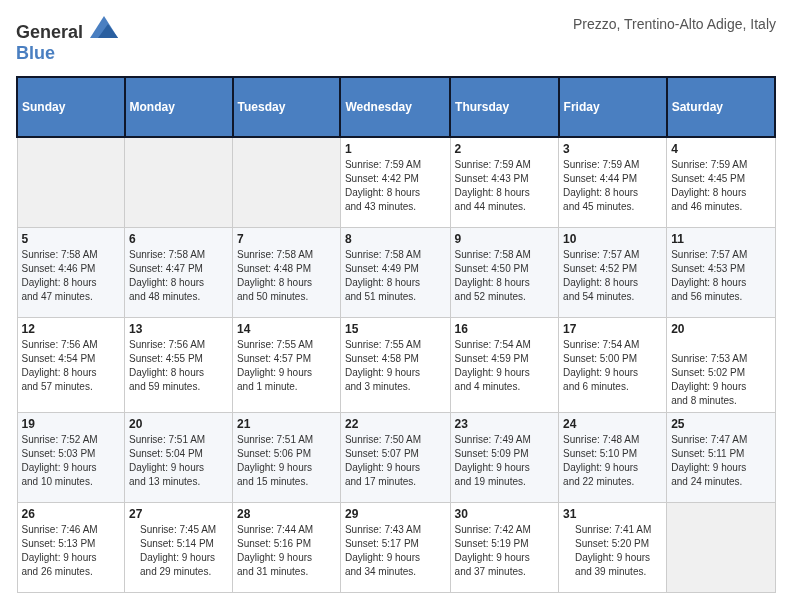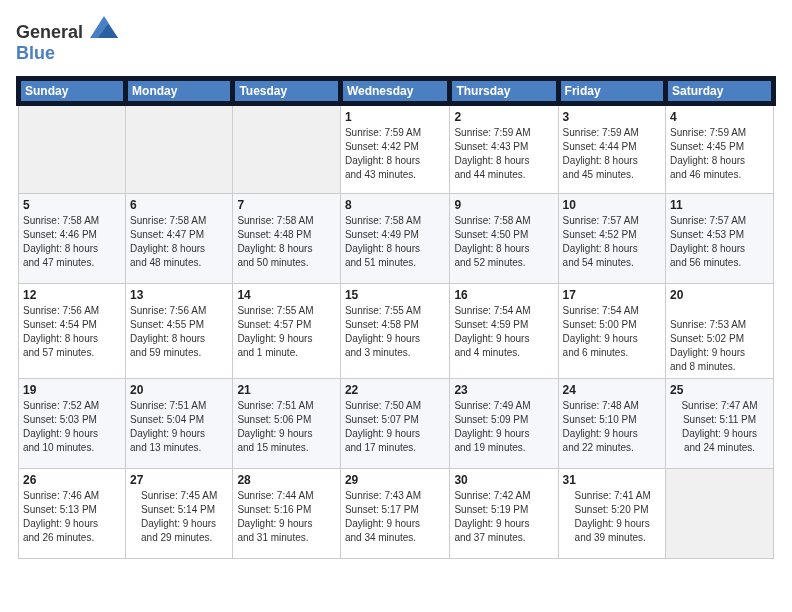--- a/index.html
+++ b/index.html
@@ -48,25 +48,25 @@
       color: #555;
     }
     table {
       width: 100%;
       border-collapse: collapse;
       font-size: 11px;
     }
     thead tr th {
       background-color: #4a7fc1;
       color: #fff;
-      padding: 3px 4px;
+      padding: 22px 4px;
       text-align: left;
       font-weight: bold;
       font-size: 12px;
-      border: 5px solid #0f172a;
+      border: 2px solid #0f172a;
     }
     tbody tr td {
       border: 1px solid #ccc;
       vertical-align: top;
       padding: 4px;
       width: 113px;
       height: 90px;
       background: #fff;
     }
     tbody tr:nth-child(even) td {
@@ -97,20 +97,21 @@
       <span class="logo-text-general">General</span>
       <svg class="logo-icon" viewBox="0 0 28 22">
         <polygon points="0,22 14,0 28,22" fill="#4a7fc1"></polygon>
         <polygon points="8,22 18,8 28,22" fill="#2a5fa0"></polygon>
       </svg>
       <br>
       <span class="logo-text-blue">Blue</span>
     </div>
   </div>
   <div class="title-section">
+    <div class="subtitle">Prezzo, Trentino-Alto Adige, Italy</div>
   </div>
 </div>
 
 <table>
   <thead>
     <tr>
     <th>Sunday</th>
         <th>Monday</th>
         <th>Tuesday</th>
         <th>Wednesday</th>
@@ -293,21 +294,21 @@
         </td>
         <td>
           <span class="day-number">24</span>
           <div class="day-info" style="white-space: pre-line;">Sunrise: 7:48 AM
 Sunset: 5:10 PM
 Daylight: 9 hours
 and 22 minutes.</div>
         </td>
         <td>
           <span class="day-number">25</span>
-          <div class="day-info" style="white-space: pre-line; text-align: center;">Sunrise: 7:47 AM
+          <div class="day-info" style="white-space: pre-line;">Sunrise: 7:47 AM
 Sunset: 5:11 PM
 Daylight: 9 hours
 and 24 minutes.</div>
         </td>
       </tr>
       <tr>
         <td>
           <span class="day-number">26</span>
           <div class="day-info" style="white-space: pre-line;">Sunrise: 7:46 AM
 Sunset: 5:13 PM

